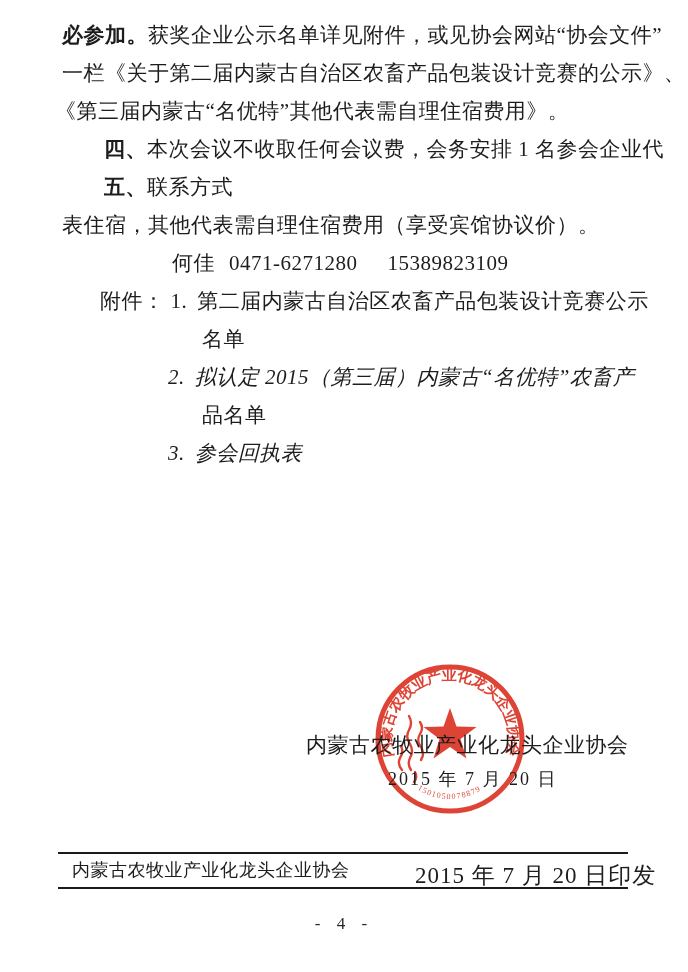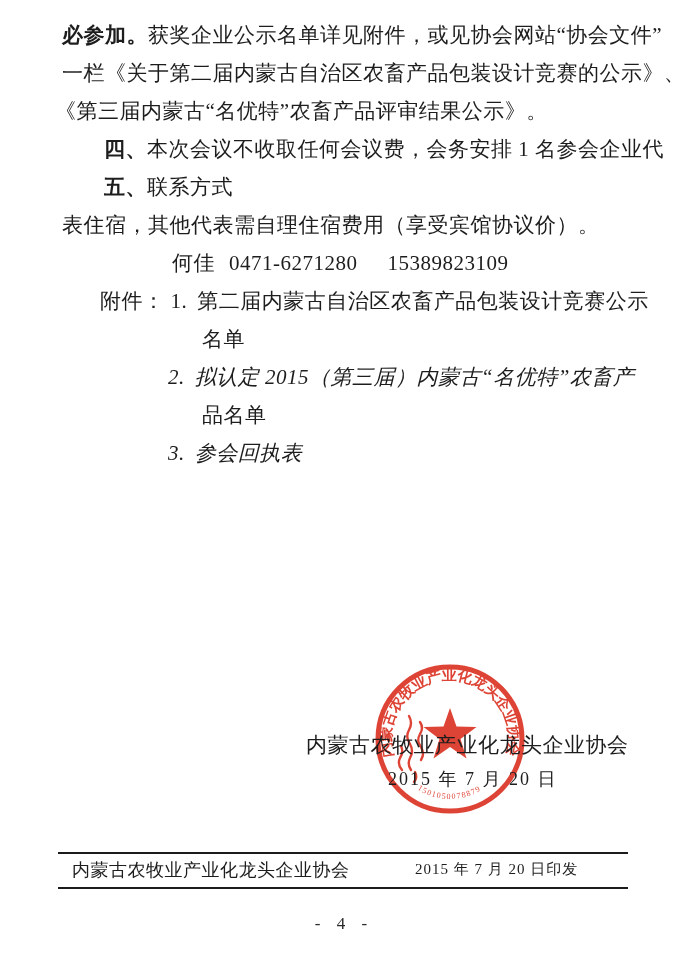--- a/index.html
+++ b/index.html
@@ -27,32 +27,32 @@
   .i-text { margin-left:10px; }
   
   .seal { position:absolute; left:371px; top:660px; width:158px; height:158px; opacity:0.95; z-index:1; }
   .sig-org { position:absolute; left:306px; top:731px; font-size:21px; letter-spacing:0.5px; z-index:2; white-space:nowrap; }
   .sig-date { position:absolute; left:388px; top:767px; font-size:18px; letter-spacing:2px; z-index:2; white-space:nowrap; }
   
   .rule { position:absolute; left:58px; width:570px; height:2px; background:#1b1b1b; }
   .rule-top { top:852px; }
   .rule-bottom { top:887px; }
   .footer-org { position:absolute; left:72px; top:858px; font-size:18px; letter-spacing:0.5px; white-space:nowrap; }
-  .footer-date { position:absolute; left:415px; top:860px; font-size:15px; letter-spacing:1px; white-space:nowrap;font-family:Liberation Serif, serif; }
+  .footer-date { position:absolute; left:415px; top:860px; font-size:23px; letter-spacing:1px; white-space:nowrap;font-family:Liberation Serif, serif; }
   .page-num { position:absolute; left:0; right:0; top:914px; text-align:center; font-size:17px; letter-spacing:6px; color:#2a2a2a; }
 </style>
 </head>
 <body>
 
 <div class="page">
 
   <div class="body-block">
     <div class="bline"><span class="lead">必参加。</span><span>获奖企业公示名单详见附件，或见协会网站“协会文件”</span></div>
     <div class="bline"><span>一栏《关于第二届内蒙古自治区农畜产品包装设计竞赛的公示》、</span></div>
-    <div class="bline hang"><span>《第三届内蒙古“名优特”农畜产品评审结果公示》。</span></div>
+    <div class="bline hang"><span>《第三届内蒙古“名优特”其他代表需自理住宿费用》。</span></div>
     <div class="bline ind-sec"><span class="lead">四、</span><span>本次会议不收取任何会议费，会务安排 1 名参会企业代</span></div>
     <div class="bline ind-sec"><span class="lead">五、</span><span>联系方式</span></div>
     <div class="bline"><span>表住宿，其他代表需自理住宿费用（享受宾馆协议价）。</span></div>
 
     <div class="bline ind-contact2">
       <span>何佳</span><span class="c-phone">0471-6271280</span><span class="c-mobile">15389823109</span>
     </div>
 
     <div class="bline ind-attach">
       <span>附件：</span><span class="a-no">1.</span><span class="a-text">第二届内蒙古自治区农畜产品包装设计竞赛公示</span>

